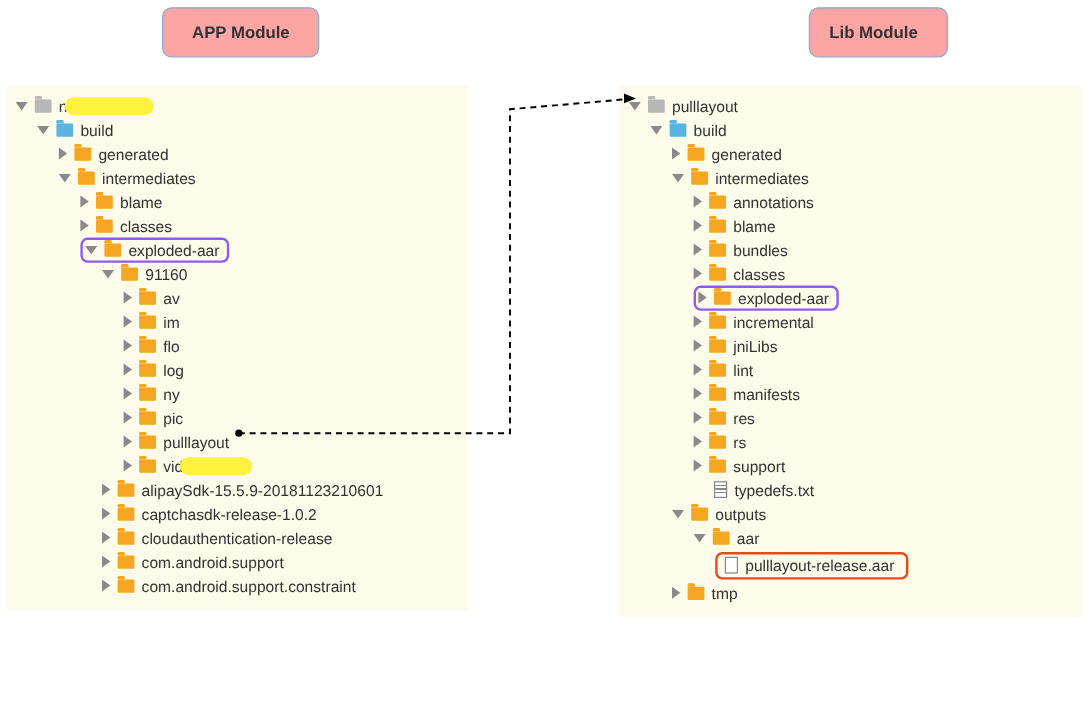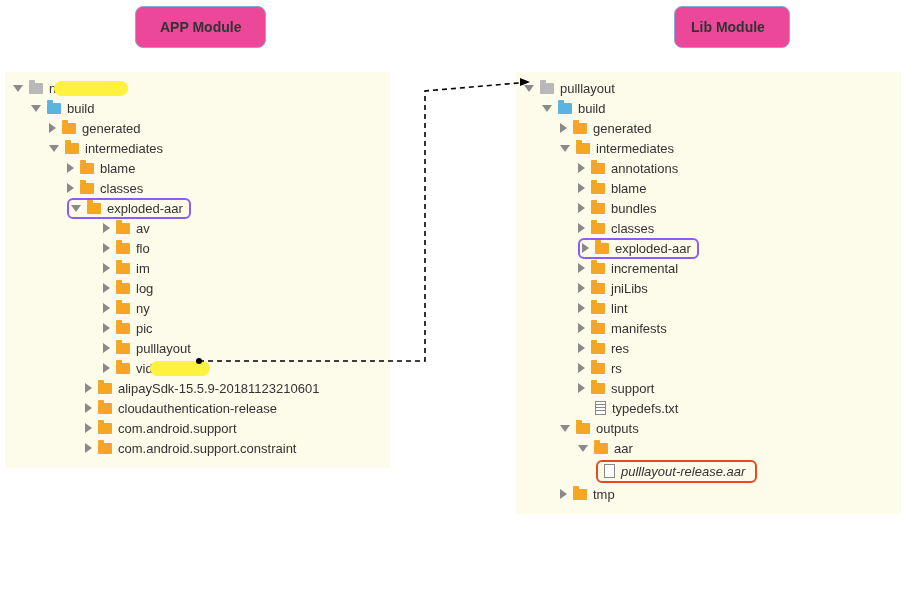--- a/index.html
+++ b/index.html
@@ -9,21 +9,21 @@
     font-family: Arial, sans-serif;
     font-size: 13px;
     background: #fff;
     position: relative;
     width: 904px;
     height: 591px;
   }
   .title-box {
     position: absolute;
     border: 1px solid #8aa8d4;
-    background: #ec4899;
+    background: #fca5a5;
     border-radius: 8px;
     padding: 12px 24px;
     font-weight: bold;
     font-size: 14px;
     color: #333;
     text-align: center;
   }
   .tree-panel {
     position: absolute;
     background: #fdfbe9;
@@ -149,36 +149,43 @@
     </div>
   <div class="row">
       <span class="indent L3"></span>
       <span class="redbox">
         <span class="arrow down"></span>
         <span class="folder-icon"></span>
         <span class="label">exploded-aar</span>
       </span>
     </div>
   <div class="row">
+      <span class="indent L4"></span>
+      <span class="arrow down"></span>
+      <span class="folder-icon"></span>
+      <span class="label">91160</span>
+      <span class="hl" style="width:104px;height:115px;position:absolute;margin-left:16px;margin-top:100px;z-index:-1;"></span>
+    </div>
+  <div class="row">
       <span class="indent L5"></span>
       <span class="arrow right"></span>
       <span class="folder-icon"></span>
       <span class="label">av</span>
     </div>
   <div class="row">
       <span class="indent L5"></span>
       <span class="arrow right"></span>
       <span class="folder-icon"></span>
+      <span class="label">im</span>
+    </div>
+  <div class="row">
+      <span class="indent L5"></span>
+      <span class="arrow right"></span>
+      <span class="folder-icon"></span>
       <span class="label">flo</span>
-    </div>
-  <div class="row">
-      <span class="indent L5"></span>
-      <span class="arrow right"></span>
-      <span class="folder-icon"></span>
-      <span class="label">im</span>
     </div>
   <div class="row">
       <span class="indent L5"></span>
       <span class="arrow right"></span>
       <span class="folder-icon"></span>
       <span class="label">log</span>
     </div>
   <div class="row">
       <span class="indent L5"></span>
       <span class="arrow right"></span>
@@ -202,20 +209,26 @@
       <span class="arrow right"></span>
       <span class="folder-icon"></span>
       <span class="label">vid</span>
       <span class="hl" style="width:60px;margin-left:-3px;">&nbsp;</span>
     </div>
   <div class="row">
       <span class="indent L4"></span>
       <span class="arrow right"></span>
       <span class="folder-icon"></span>
       <span class="label">alipaySdk-15.5.9-20181123210601</span>
+    </div>
+  <div class="row">
+      <span class="indent L4"></span>
+      <span class="arrow right"></span>
+      <span class="folder-icon"></span>
+      <span class="label">captchasdk-release-1.0.2</span>
     </div>
   <div class="row">
       <span class="indent L4"></span>
       <span class="arrow right"></span>
       <span class="folder-icon"></span>
       <span class="label">cloudauthentication-release</span>
     </div>
   <div class="row">
       <span class="indent L4"></span>
       <span class="arrow right"></span>
@@ -340,21 +353,21 @@
       <span class="arrow down"></span>
       <span class="folder-icon"></span>
       <span class="label">outputs</span>
     </div>
   <div class="row">
       <span class="indent L3"></span>
       <span class="arrow down"></span>
       <span class="folder-icon"></span>
       <span class="label">aar</span>
     </div>
-  <div class="row" style="height:26px;font-style:italic;">
+  <div class="row" style="height:26px;">
       <span class="indent L4"></span>
       <span class="redbox-wide">
         <span class="file-icon"></span>
         <span class="label">pulllayout-release.aar</span>
       </span>
     </div>
   <div class="row">
       <span class="indent L2"></span>
       <span class="arrow right"></span>
       <span class="folder-icon"></span>

